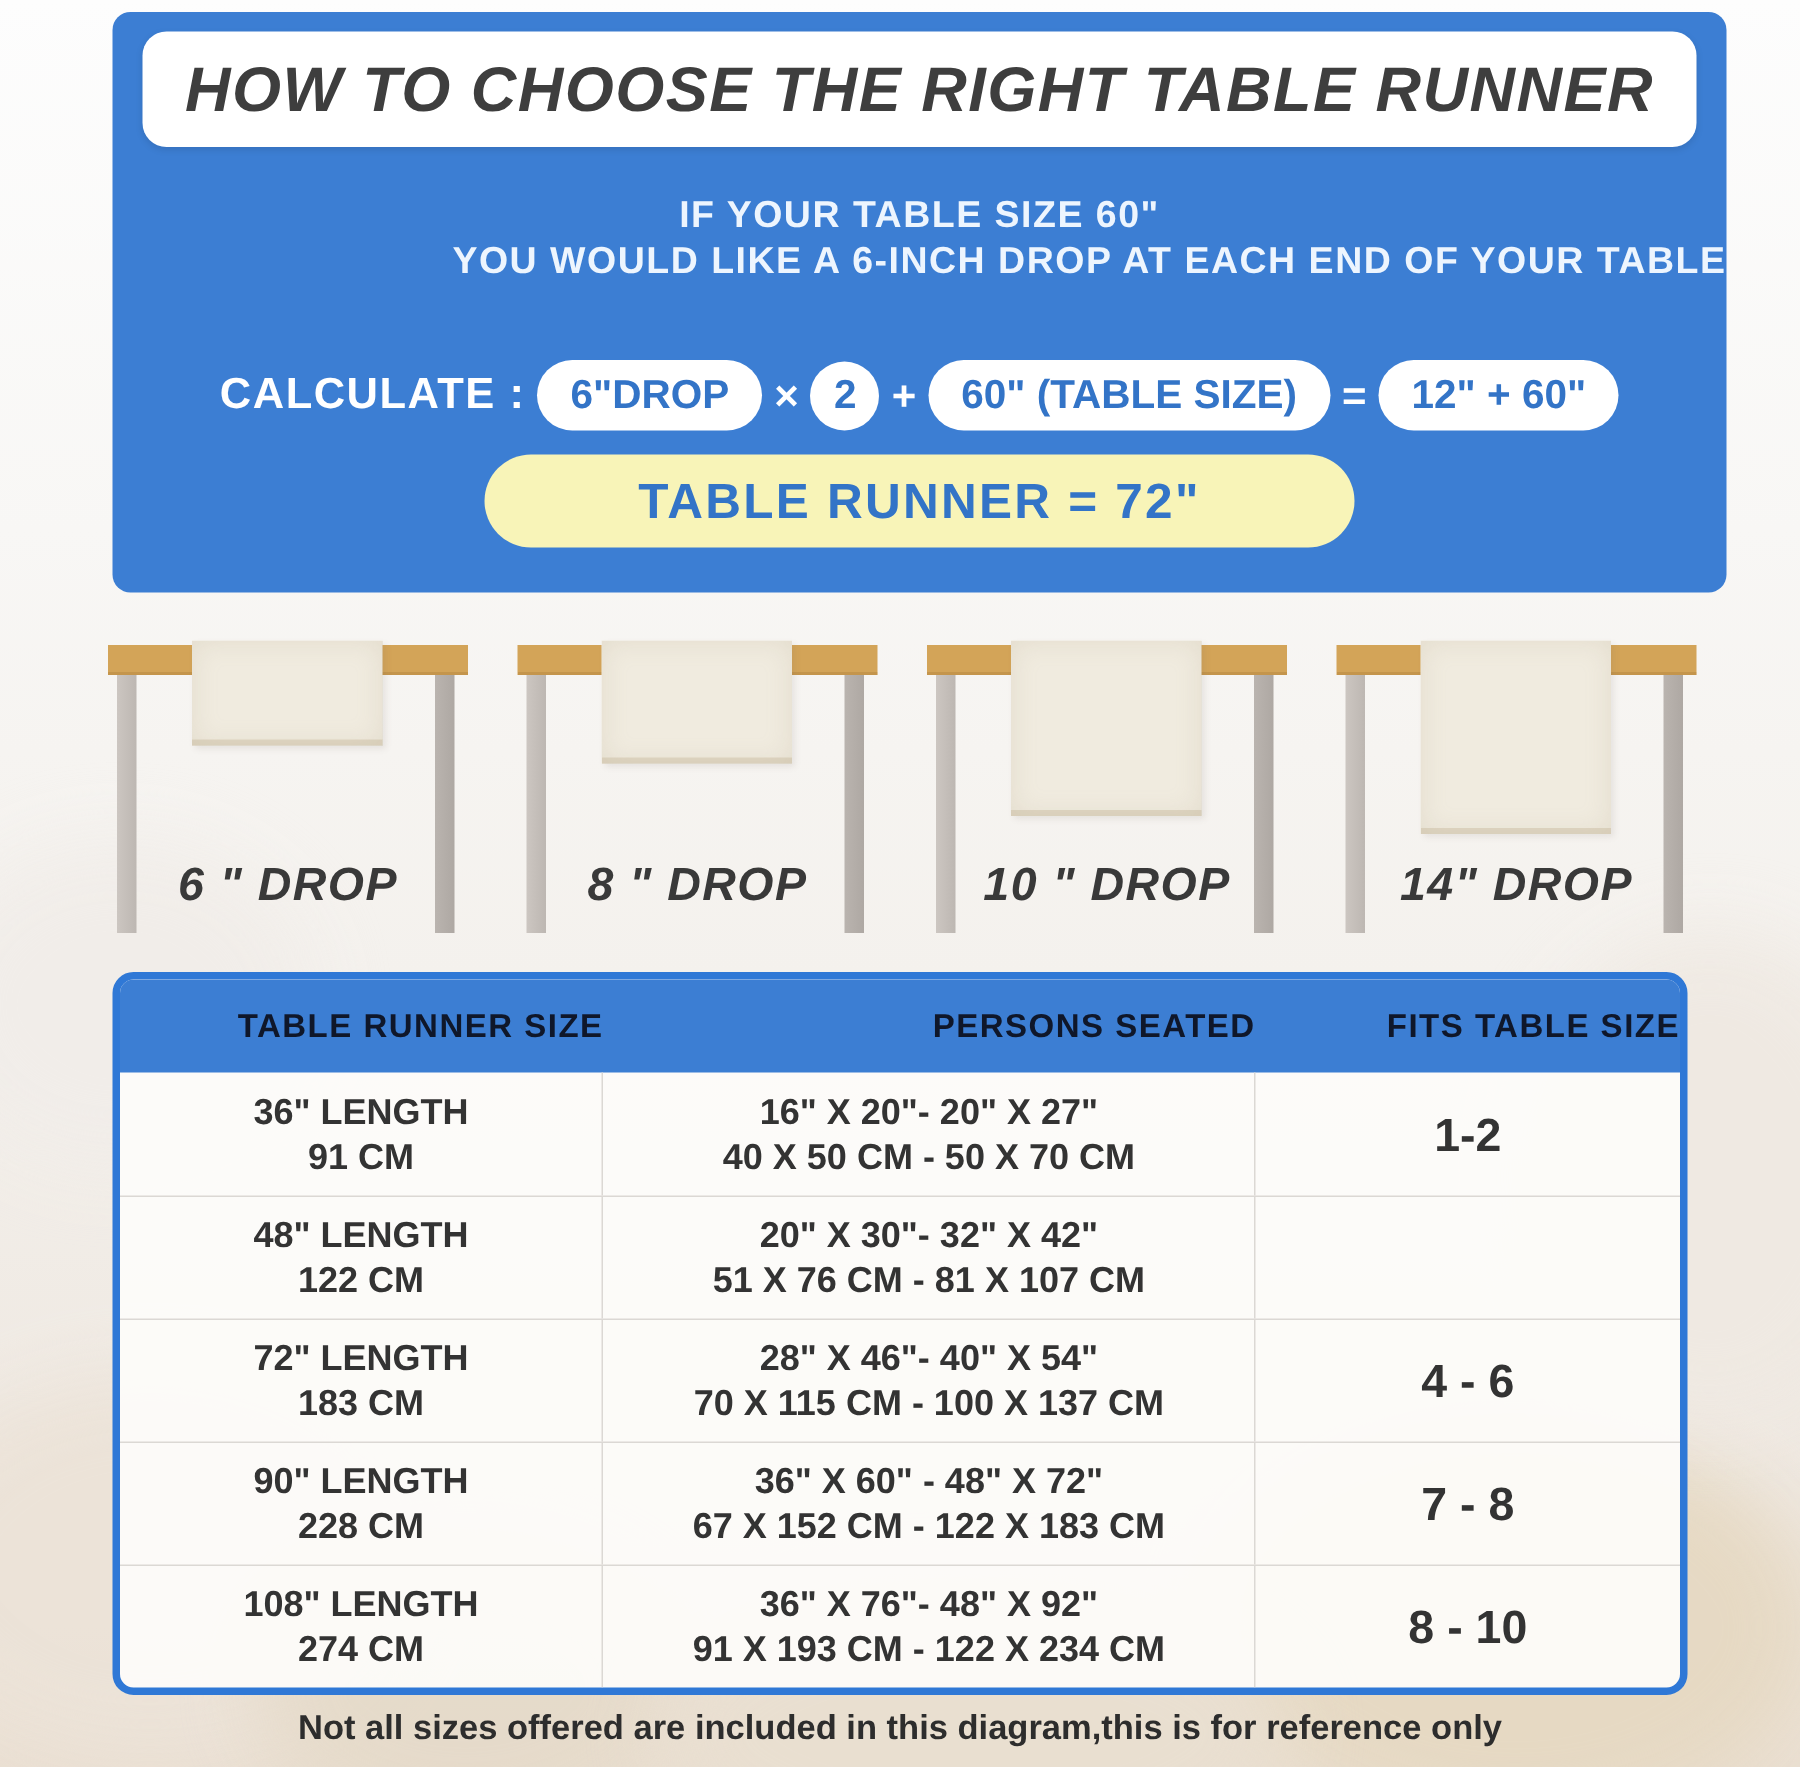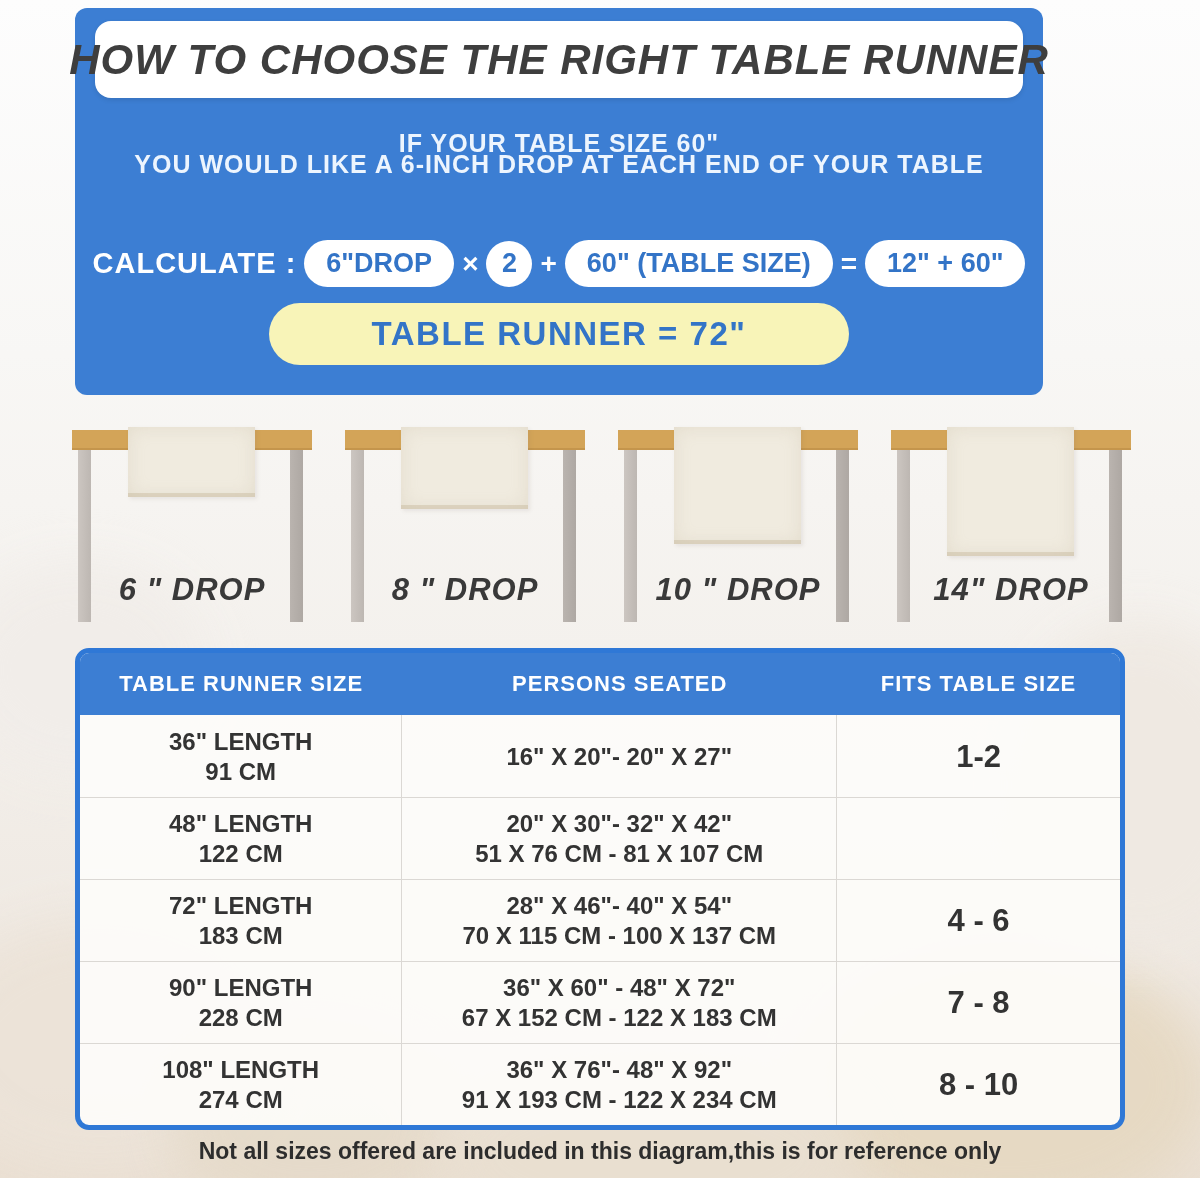--- a/index.html
+++ b/index.html
@@ -12,30 +12,30 @@
   
   .blob { position:absolute; border-radius:50%; filter:blur(24px); z-index:0; }
   .b1 { left:-70px;  top:920px;  width:340px; height:250px; background:#ece3d8; opacity:.95; }
   .b2 { left:170px;  top:1030px; width:280px; height:190px; background:#e5dac9; opacity:.85; }
   .b3 { left:810px;  top:950px;  width:400px; height:270px; background:#e6d9c3; opacity:.95; }
   .b4 { left:1010px; top:620px;  width:260px; height:330px; background:#efe9e2; opacity:.9; }
   .b5 { left:440px;  top:1060px; width:420px; height:190px; background:#e9dfd0; opacity:.8; }
   .b6 { left:-50px;  top:560px;  width:260px; height:220px; background:#f1ede9; opacity:.9; }
 
   
-  .hero { position:absolute; z-index:2; left:75px; top:8px; width:968px; height:387px;
+  .hero { position:absolute; z-index:2; left:75px; top:8px; width:1076px; height:387px;
           background:#3C7ED3; border-radius:12px; }
   .title-bar { position:absolute; left:20px; right:20px; top:13px; height:77px; background:#ffffff;
           border-radius:16px; display:flex; align-items:center; justify-content:center;
           box-shadow:0 2px 5px rgba(0,0,0,.10); }
   .title { font-size:42px; font-weight:bold; font-style:italic; color:#3E3E3E; letter-spacing:1px; white-space:nowrap; }
   .sub { position:absolute; left:0; width:100%; text-align:center; font-weight:bold;
          font-size:25px; color:#EDF5FE; letter-spacing:1px; }
   .sub1 { top:121px; }
-  .sub2 { top:142px; }
+  .sub2 { top:152px;text-align:right; }
   .calc-row { position:absolute; top:232px; left:0; right:0; display:flex; align-items:center;
          justify-content:center; gap:8px; }
   .calc-label { font-size:29px; font-weight:bold; color:#ffffff; letter-spacing:1px; }
   .pill { background:#ffffff; border-radius:24px; height:47px; display:flex; align-items:center;
          justify-content:center; padding:0 22px; color:#3374C7; font-weight:bold; font-size:27px;
          white-space:nowrap; }
   .pill.circle { width:46px; height:46px; border-radius:50%; padding:0; }
   .op { color:#ffffff; font-weight:bold; font-size:28px; }
   .result-pill { position:absolute; top:295px; left:50%; transform:translateX(-50%);
          width:580px; height:62px; background:#F8F4B8; border-radius:31px;
@@ -60,21 +60,21 @@
   .f4 .runner { height:129px; }
   .drop-label { position:absolute; top:142px; width:100%; text-align:center; font-size:31px;
          font-weight:bold; font-style:italic; color:#393939; letter-spacing:1px; white-space:nowrap; }
 
   
   .size-panel { position:absolute; z-index:2; left:75px; top:648px; width:1050px;
          border:5px solid #2F78D6; border-radius:14px; overflow:hidden;
          background:rgba(253,252,250,.93); }
   .thead { display:grid; grid-template-columns:31% 41.8% 27.2%; background:#3C7ED3; height:62px;
          align-items:center; }
-  .th { text-align:center; color:#ffffff; font-weight:bold; font-size:22px; letter-spacing:1px; }
+  .th { text-align:right; color:#0f172a; font-weight:bold; font-size:22px; letter-spacing:1px; }
   .row { display:grid; grid-template-columns:31% 41.8% 27.2%; height:82px; }
   .row + .row { border-top:1px solid #DBD8D4; }
   .cell { display:flex; flex-direction:column; justify-content:center; align-items:center;
          text-align:center; color:#333333; font-weight:bold; gap:3px; }
   .cell.c1, .cell.c2 { border-right:1px solid #DBD8D4; }
   .cell .ln { font-size:24px; line-height:27px; white-space:nowrap; }
   .cell.c3 .ln { font-size:31px; }
 
   .footnote { position:absolute; z-index:2; top:1138px; left:0; width:100%; text-align:center;
          font-size:23px; font-weight:bold; color:#2D2D2D; }
@@ -149,20 +149,21 @@
     </div>
     <div class="tbody">
 
       <div class="row">
         <div class="cell c1">
           <div class="ln">36" LENGTH</div>
           <div class="ln">91 CM</div>
         </div>
         <div class="cell c2">
           <div class="ln">16" X 20"- 20" X 27"</div>
+          <div class="ln">40 X 50 CM - 50 X 70 CM</div>
         </div>
         <div class="cell c3">
           <div class="ln">1-2</div>
         </div>
       </div>
 
       <div class="row">
         <div class="cell c1">
           <div class="ln">48" LENGTH</div>
           <div class="ln">122 CM</div>

